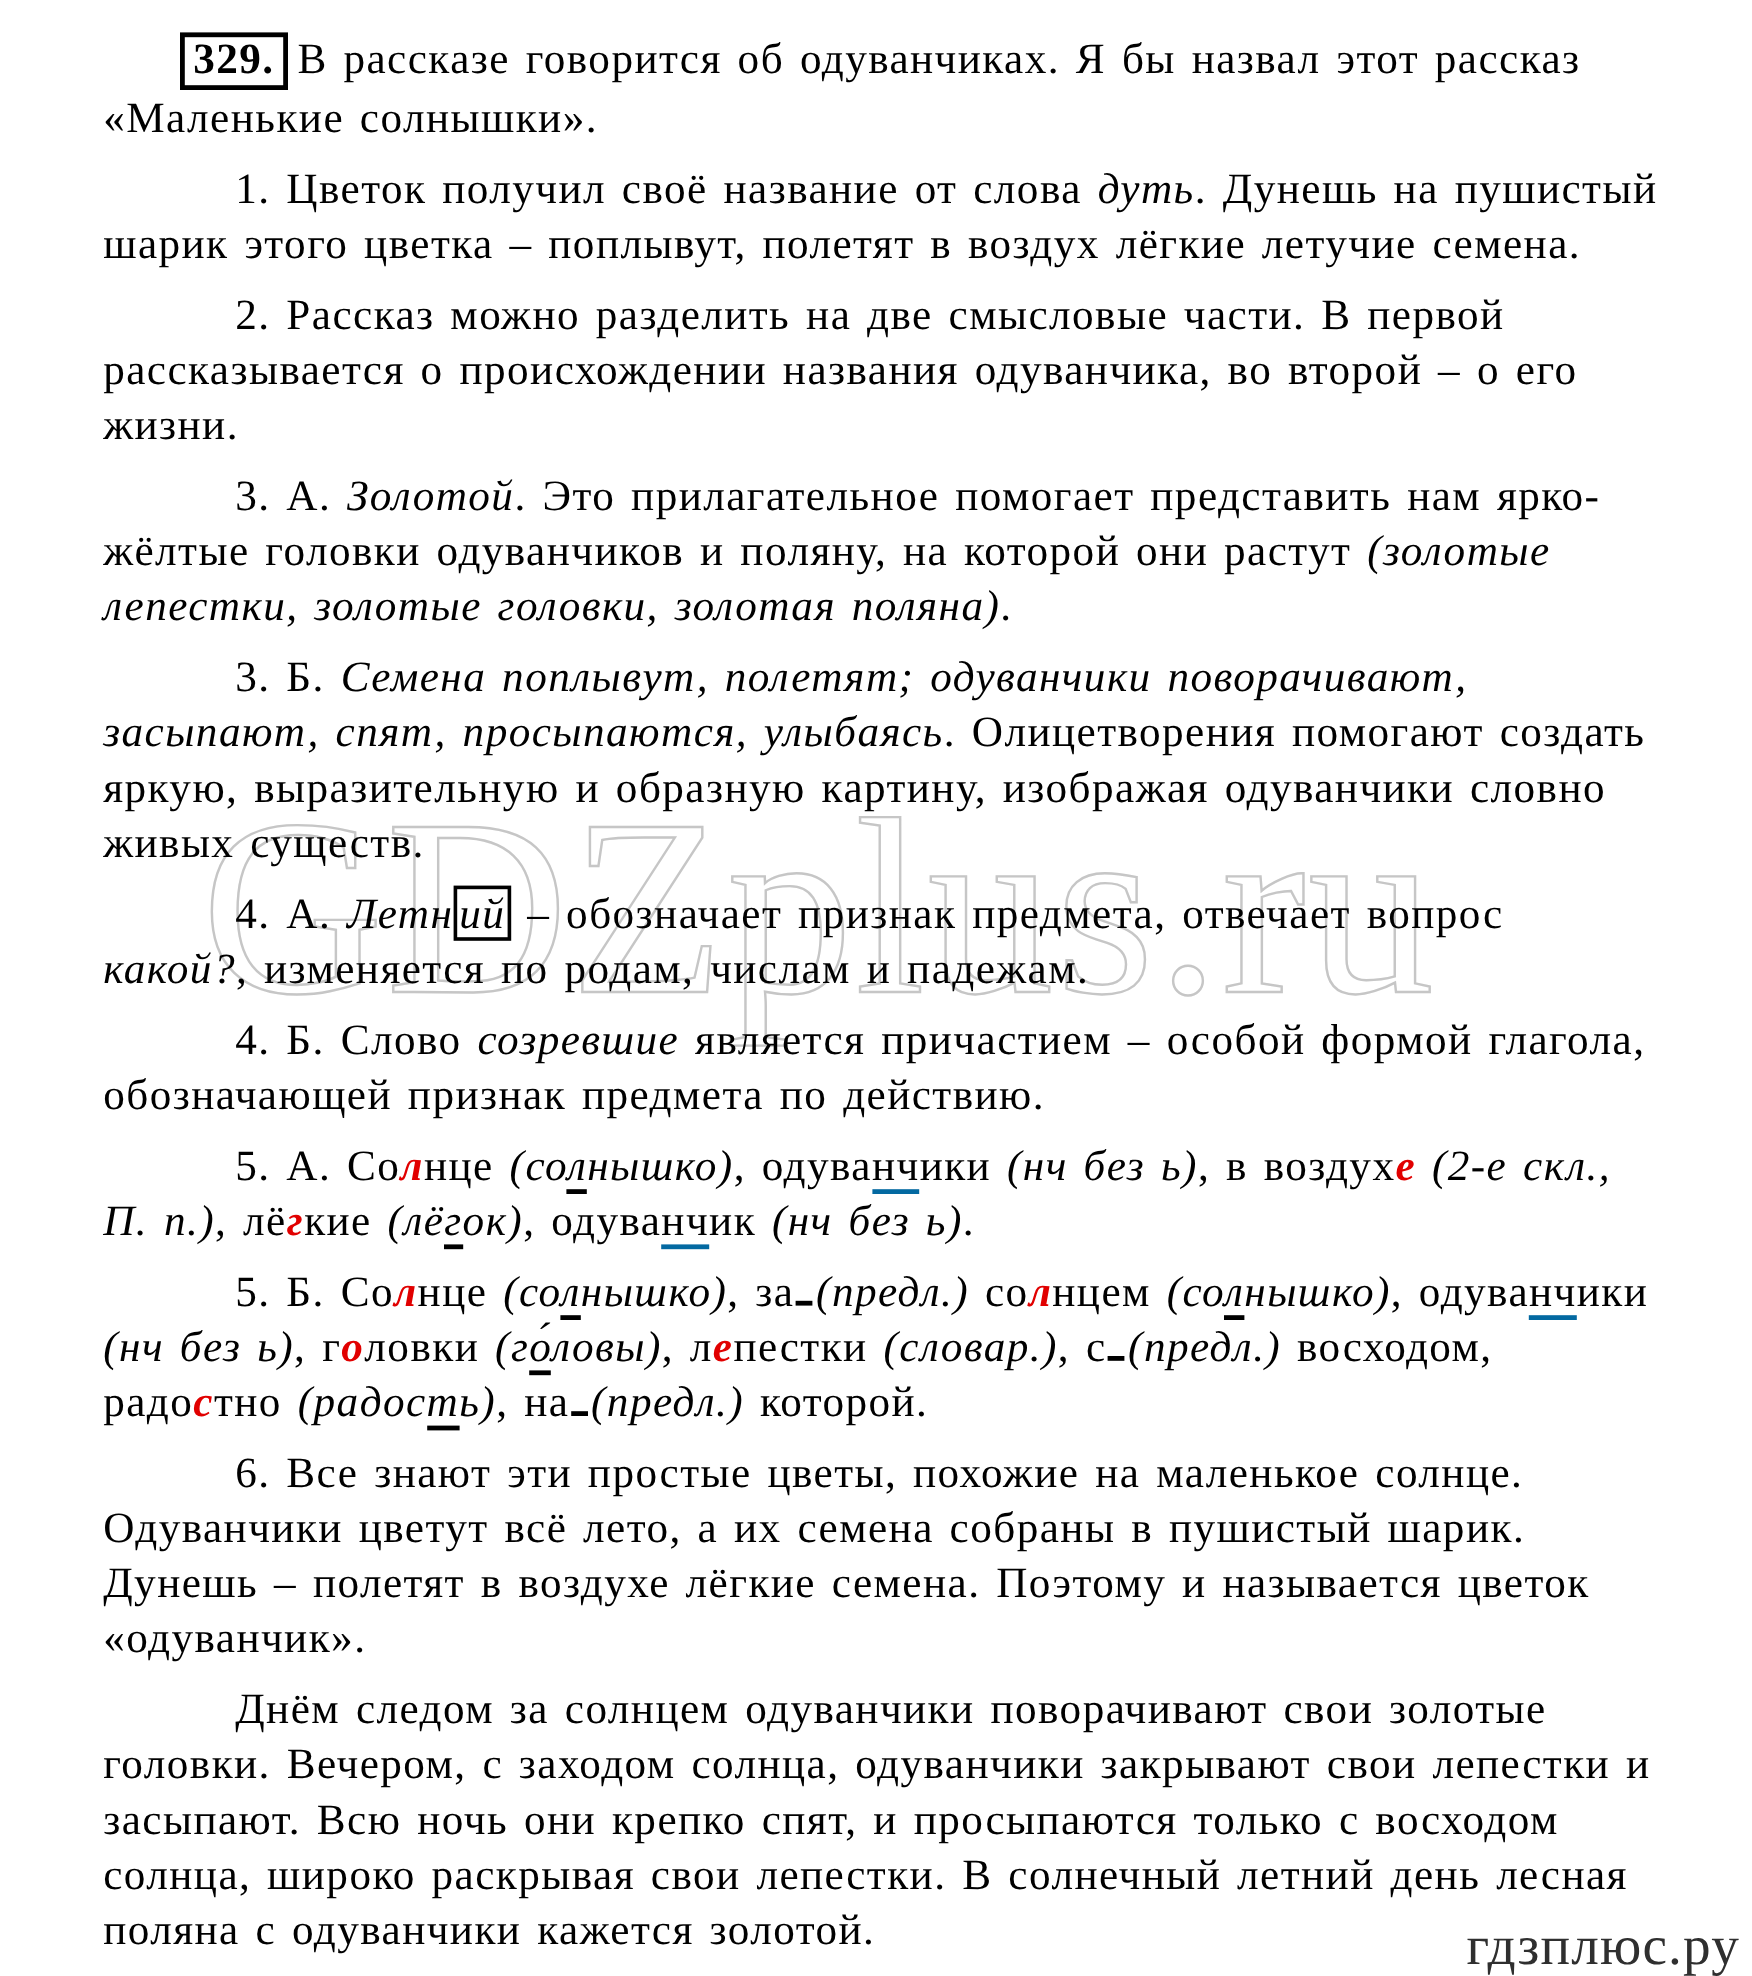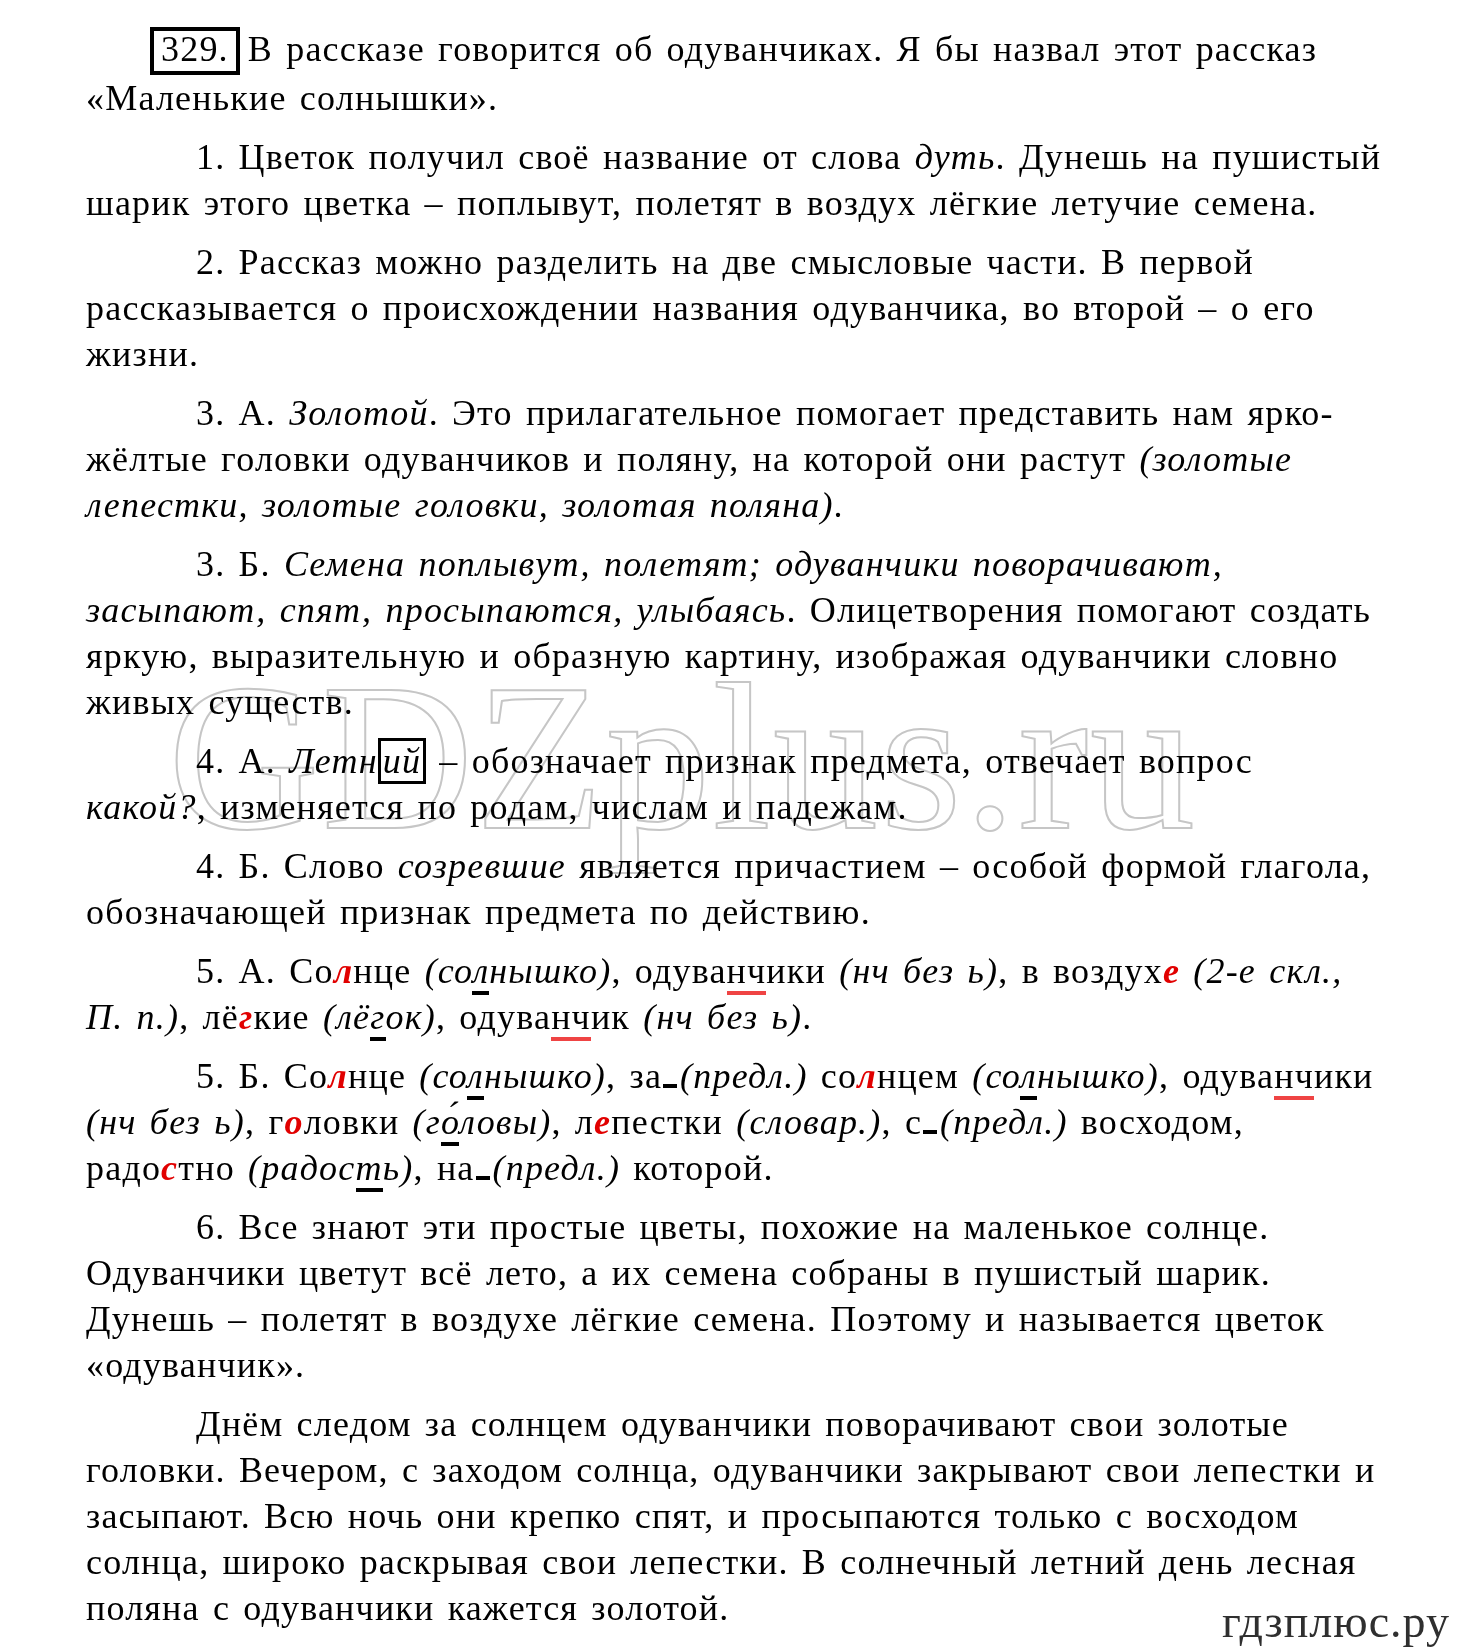--- a/index.html
+++ b/index.html
@@ -14,29 +14,29 @@
     color:#000;
     padding:26px 78px 0 86px;
     overflow:hidden;
   }
   .content{position:relative;z-index:2;}
   .para{margin:0 0 13px 0;text-indent:110px;}
   .para.first{text-indent:64px;}
   .num-box{
     display:inline-block;
     border:4px solid #000;
-    font-weight:normal;
+    font-weight:bold;
     padding:0 7px 2px 7px;
     line-height:1.05;
     text-indent:0;
     margin-right:8px;
   }
   .it{font-style:italic;}
   .red{color:#e10000;font-style:italic;font-weight:bold;}
-  .ul{border-bottom:4px solid #ef4444;}
+  .ul{border-bottom:4px solid #0369a1;}
   .it.ul{border-bottom:4px solid #000;}
   .boxed{font-style:italic;border:3px solid #000;padding:0 2px;margin-top:37px;}
   .gap{
     display:inline-block;
     width:14px;height:0.85em;
     border-bottom:4px solid #000;
     margin:0 3px 0 1px;
   }
   .watermark{
     position:absolute;

